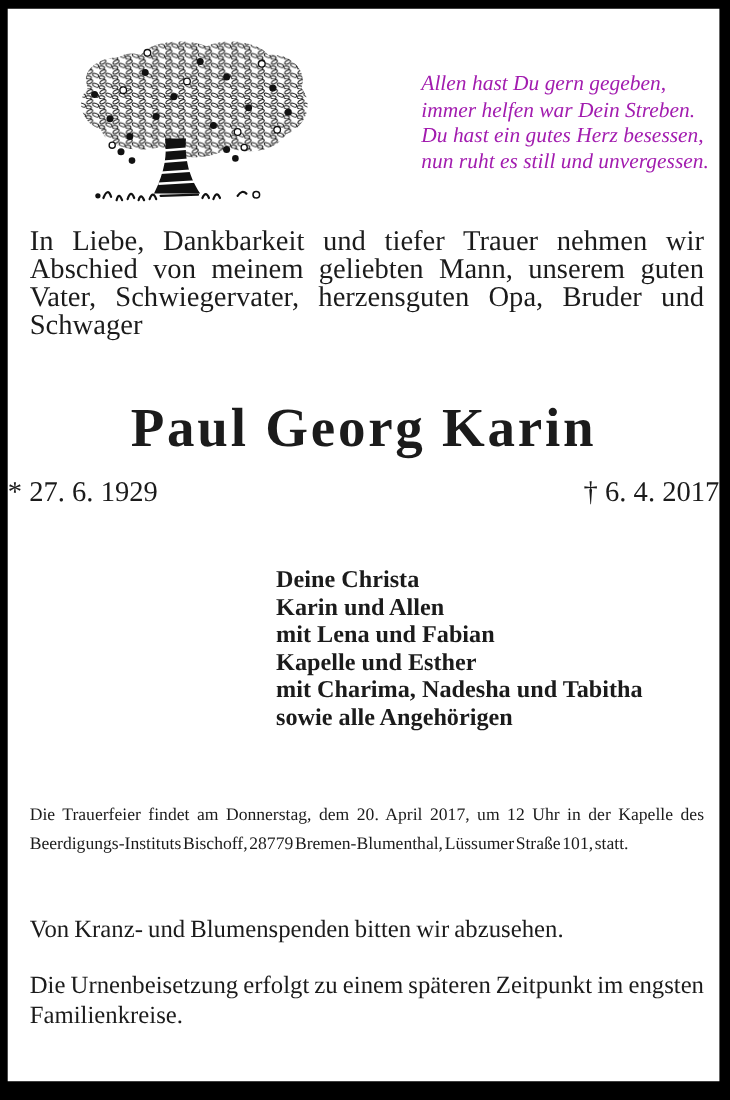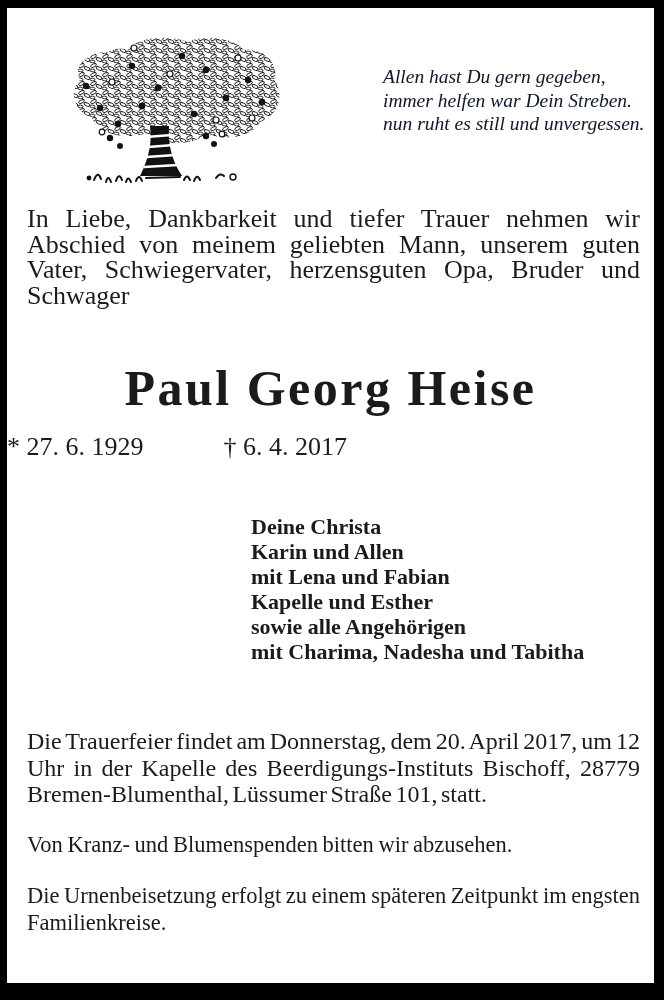--- a/index.html
+++ b/index.html
@@ -32,21 +32,21 @@
     height: 152px;
   }
   .poem {
     position: absolute;
     left: 376px;
     top: 57px;
     font-style: italic;
     font-size: 19.5px;
     line-height: 23.5px;
     white-space: nowrap;
-    color: #0f172a;
+    color: #a21caf;
   }
   .intro {
     position: absolute;
     left: 20px;
     top: 198px;
     width: 613px;
     font-size: 26px;
     line-height: 25.5px;
     text-align: justify;
     word-spacing: -1px;
@@ -61,40 +61,40 @@
     font-weight: bold;
     letter-spacing: 2.5px;
     line-height: 56px;
   }
   .dates {
     position: absolute;
     left: 0;
     right: 0;
     top: 424px;
     display: flex;
-    justify-content: flex-start;
+    justify-content: space-between;
     gap: 80px;
     font-size: 26px;
     line-height: 30px;
   }
   .mourners {
     position: absolute;
     left: 244px;
     top: 506px;
     font-size: 22px;
     font-weight: bold;
     line-height: 25px;
     white-space: nowrap;
   }
   .funeral {
     position: absolute;
     left: 20px;
     top: 720px;
     width: 613px;
-    font-size: 24px;
+    font-size: 16px;
     line-height: 26.7px;
     text-align: justify;
     word-spacing: -2.5px;
   }
   .flowers {
     position: absolute;
     left: 20px;
     top: 824px;
     width: 613px;
     font-size: 22.5px;
@@ -179,39 +179,40 @@
         <path d="M150,142 q4,-6 8,-2"></path>
         <path d="M80,142 L114,141"></path>
       </g>
       <circle cx="23" cy="142" r="2.4" fill="#111111"></circle>
       <circle cx="167" cy="141" r="3" fill="#ffffff" stroke="#111111" stroke-width="1.4"></circle>
     </svg>
 
     <div class="poem">
       <div>Allen hast Du gern gegeben,</div>
       <div>immer helfen war Dein Streben.</div>
+      <div>Du hast ein gutes Herz besessen,</div>
       <div>nun ruht es still und unvergessen.</div>
     </div>
 
     <div class="intro">In Liebe, Dankbarkeit und tiefer Trauer nehmen wir Abschied von meinem geliebten Mann, unserem guten Vater, Schwiegervater, herzensguten Opa, Bruder und Schwager</div>
 
-    <div class="deceased-name">Paul Georg Heise</div>
+    <div class="deceased-name">Paul Georg Karin</div>
 
     <div class="dates">
       <span>* 27. 6. 1929</span>
       <span>† 6. 4. 2017</span>
     </div>
 
     <div class="mourners">
       <div>Deine Christa</div>
       <div>Karin und Allen</div>
       <div>mit Lena und Fabian</div>
       <div>Kapelle und Esther</div>
+      <div>mit Charima, Nadesha und Tabitha</div>
       <div>sowie alle Angehörigen</div>
-      <div>mit Charima, Nadesha und Tabitha</div>
     </div>
 
     <div class="funeral">Die Trauerfeier findet am Donnerstag, dem 20. April 2017, um 12 Uhr in der Kapelle des Beerdigungs-Instituts Bischoff, 28779 Bremen-Blumenthal, Lüssumer Straße 101, statt.</div>
 
     <div class="flowers">Von Kranz- und Blumenspenden bitten wir abzusehen.</div>
 
     <div class="burial">Die Urnenbeisetzung erfolgt zu einem späteren Zeitpunkt im engsten Familienkreise.</div>
 
   </div>
 </div>

